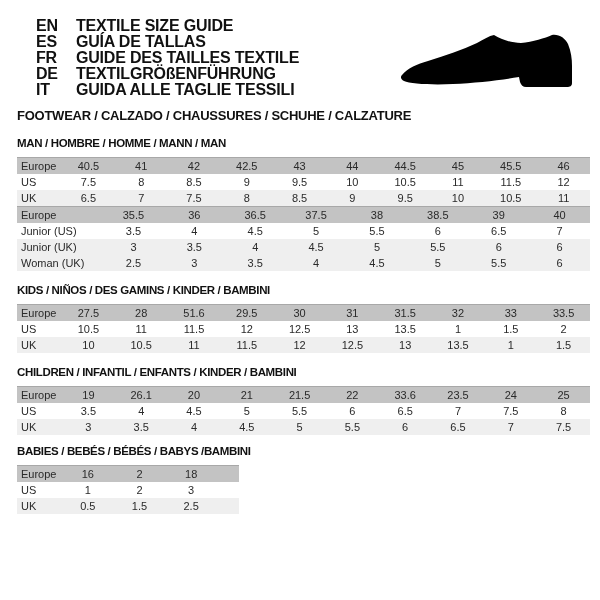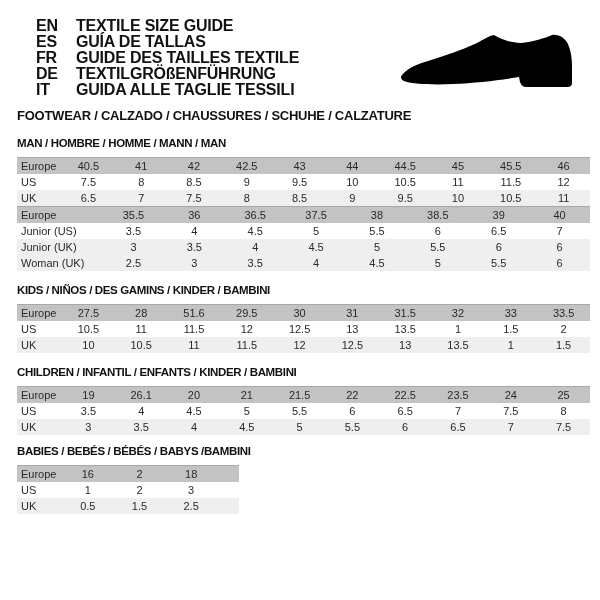--- a/index.html
+++ b/index.html
@@ -234,21 +234,21 @@
     <table class="size-table">
       <tbody>
           <tr class="hdr">
             <td class="lbl">Europe</td>
             <td>19</td>
             <td>26.1</td>
             <td>20</td>
             <td>21</td>
             <td>21.5</td>
             <td>22</td>
-            <td>22.5</td>
+            <td>33.6</td>
             <td>23.5</td>
             <td>24</td>
             <td>25</td>
           </tr>
           <tr>
             <td class="lbl">US</td>
             <td>3.5</td>
             <td>4</td>
             <td>4.5</td>
             <td>5</td>

